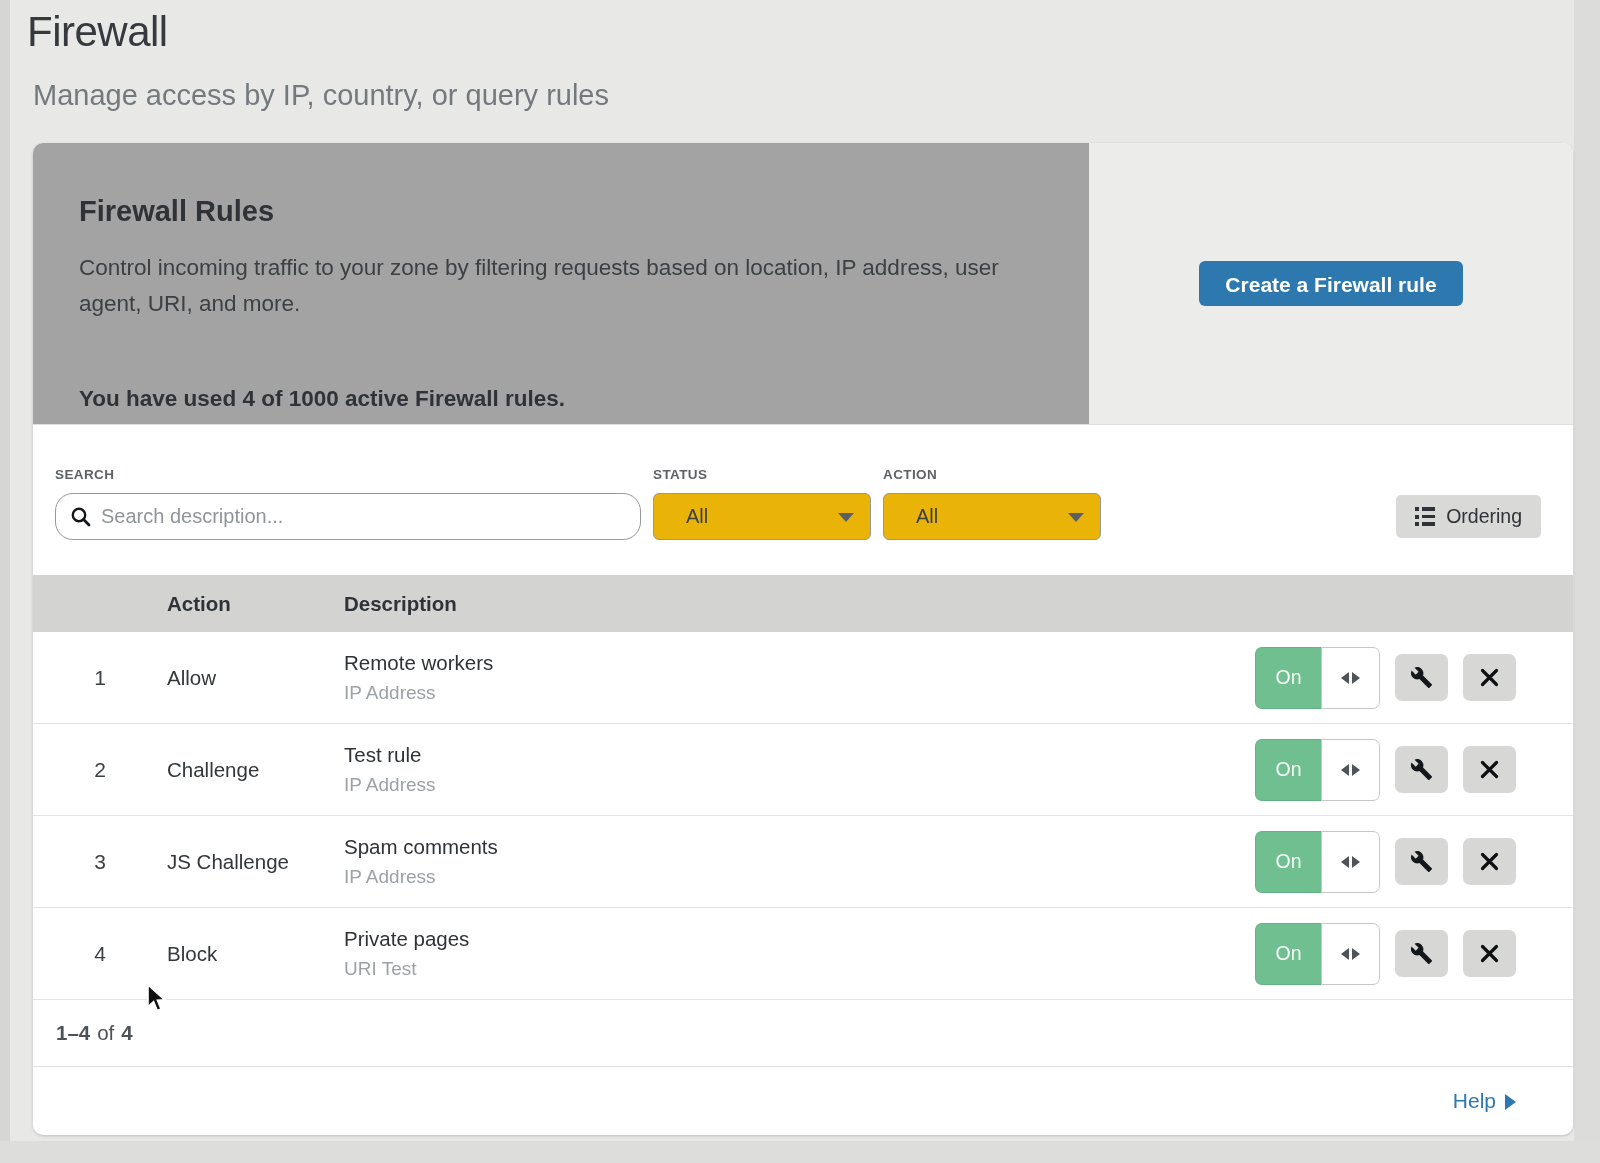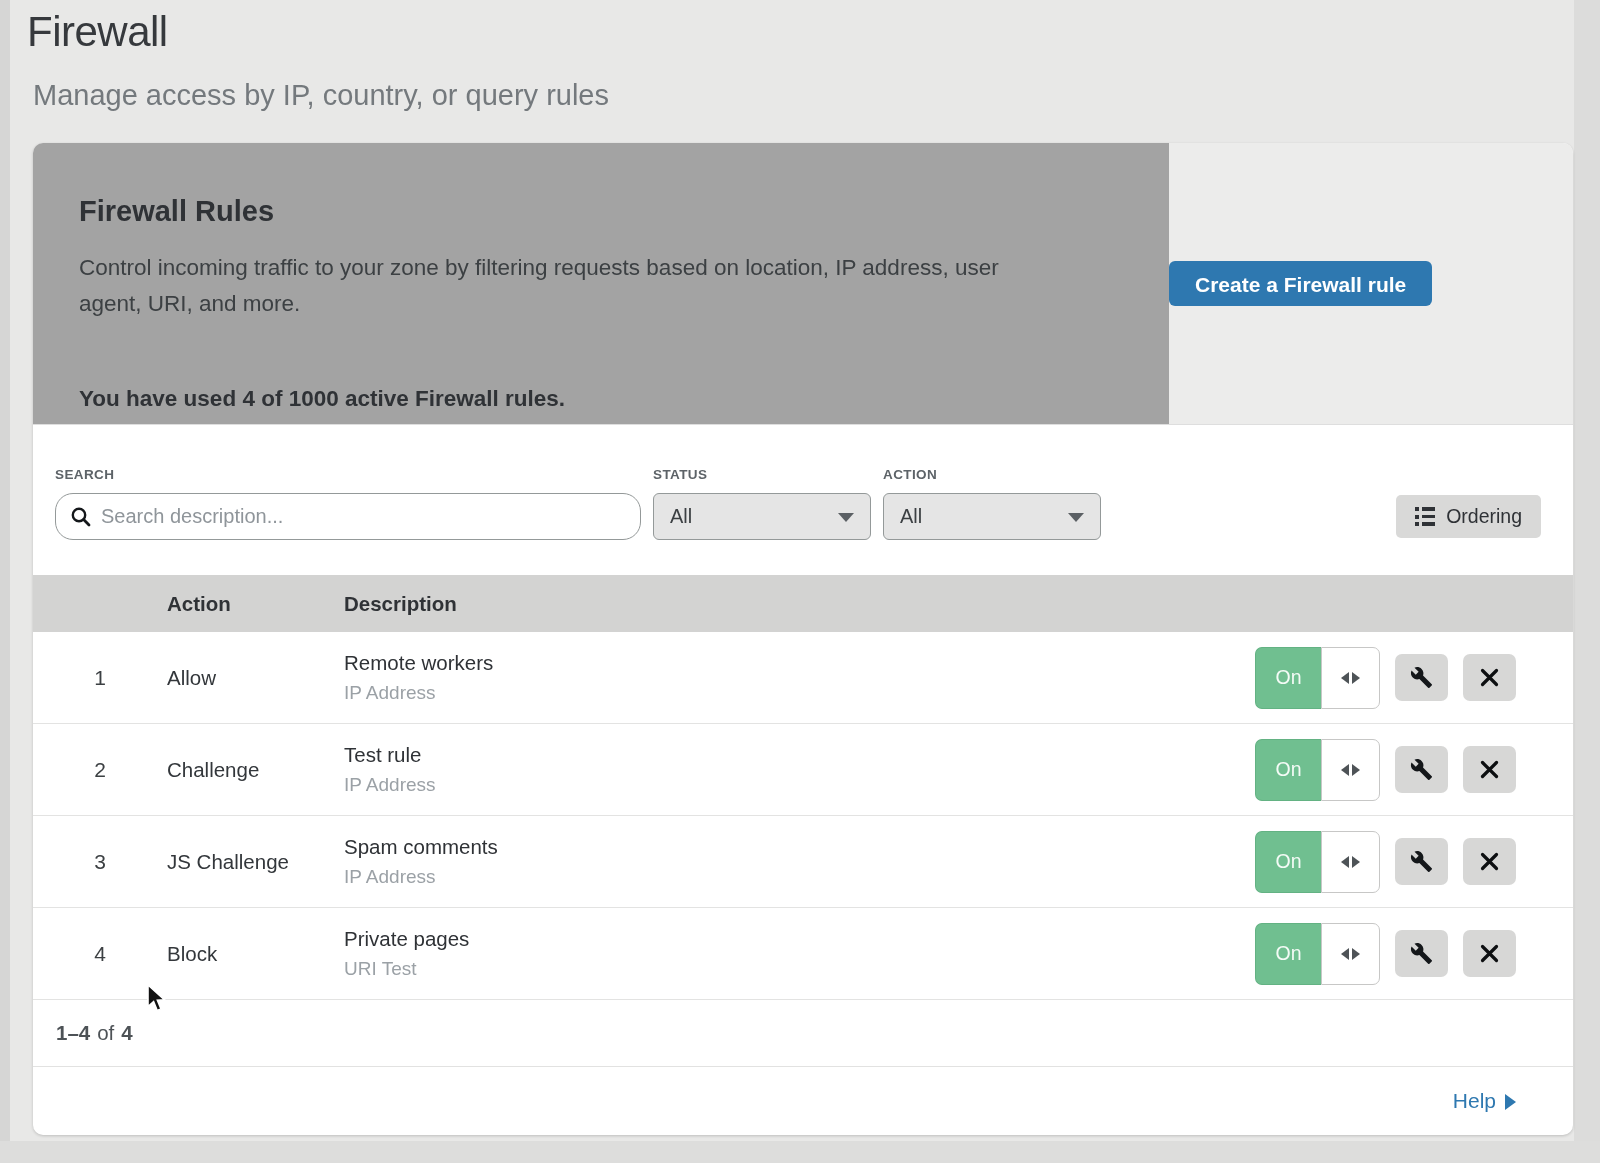--- a/index.html
+++ b/index.html
@@ -32,22 +32,22 @@
     display:flex; flex-direction:column;
   }
 
   
   .card-top { height:282px; display:flex; border-bottom:1px solid #dedede; border-radius:10px 10px 0 0; }
   .card-top-left { flex:1; padding:52px 40px 0 46px; background:#a3a3a3; border-radius:10px 0 0 0; }
   .card-heading { font-size:29px; font-weight:700; color:#2f3236; }
   .card-desc { margin-top:22px; font-size:22.5px; line-height:1.6; color:#3c4043; max-width:950px; }
   .card-usage { margin-top:64px; font-size:22.5px; font-weight:700; color:#2f3236; }
   .card-top-right {
-    width:404px; background:#ececeb; border-radius:0 10px 0 0;
-    display:flex; align-items:center; justify-content:flex-start;
+    width:484px; background:#ececeb; border-radius:0 10px 0 0;
+    display:flex; align-items:center; justify-content:center;
   }
   .btn-primary {
     background:#2e78b0; color:#ffffff; border:none; border-radius:6px;
     font-size:21px; font-weight:600; padding:12px 26px; height:45px;
     font-family:inherit; cursor:pointer;
   }
 
   
   .filters { height:150px; display:flex; align-items:flex-end; padding:0 32px 35px 22px; }
   .filter-group { display:flex; flex-direction:column; }
@@ -55,22 +55,22 @@
   .search-box {
     width:586px; height:47px; border:1px solid #949999; border-radius:18px; background:#fff;
     display:flex; align-items:center; padding:0 14px;
   }
   .search-box input {
     border:none; outline:none; flex:1; font-size:20px; color:#3c4043; font-family:inherit; background:transparent;
   }
   .search-box input::placeholder { color:#8f959a; }
   .search-icon-svg { margin-right:10px; flex:none; }
   .select-box {
-    width:218px; height:47px; border:1px solid #949999; border-radius:6px; background:#e5e5e5;
-    display:flex; align-items:center; padding:0 16px; font-size:20px; color:#3c4043;
+    width:218px; height:47px; border:1px solid #949999; border-radius:6px; background:#eab308;
+    display:flex; align-items:center; padding:0 32px; font-size:20px; color:#3c4043;
     position:relative; cursor:pointer;
   }
   .select-caret {
     position:absolute; right:16px; top:50%; margin-top:-4px;
     width:0; height:0; border-left:8px solid transparent; border-right:8px solid transparent;
     border-top:9px solid #5b6064;
   }
   .gap12 { width:12px; flex:none; }
   .btn-ordering {
     margin-left:auto; height:43px; background:#d9d9d8; border:none; border-radius:5px;

